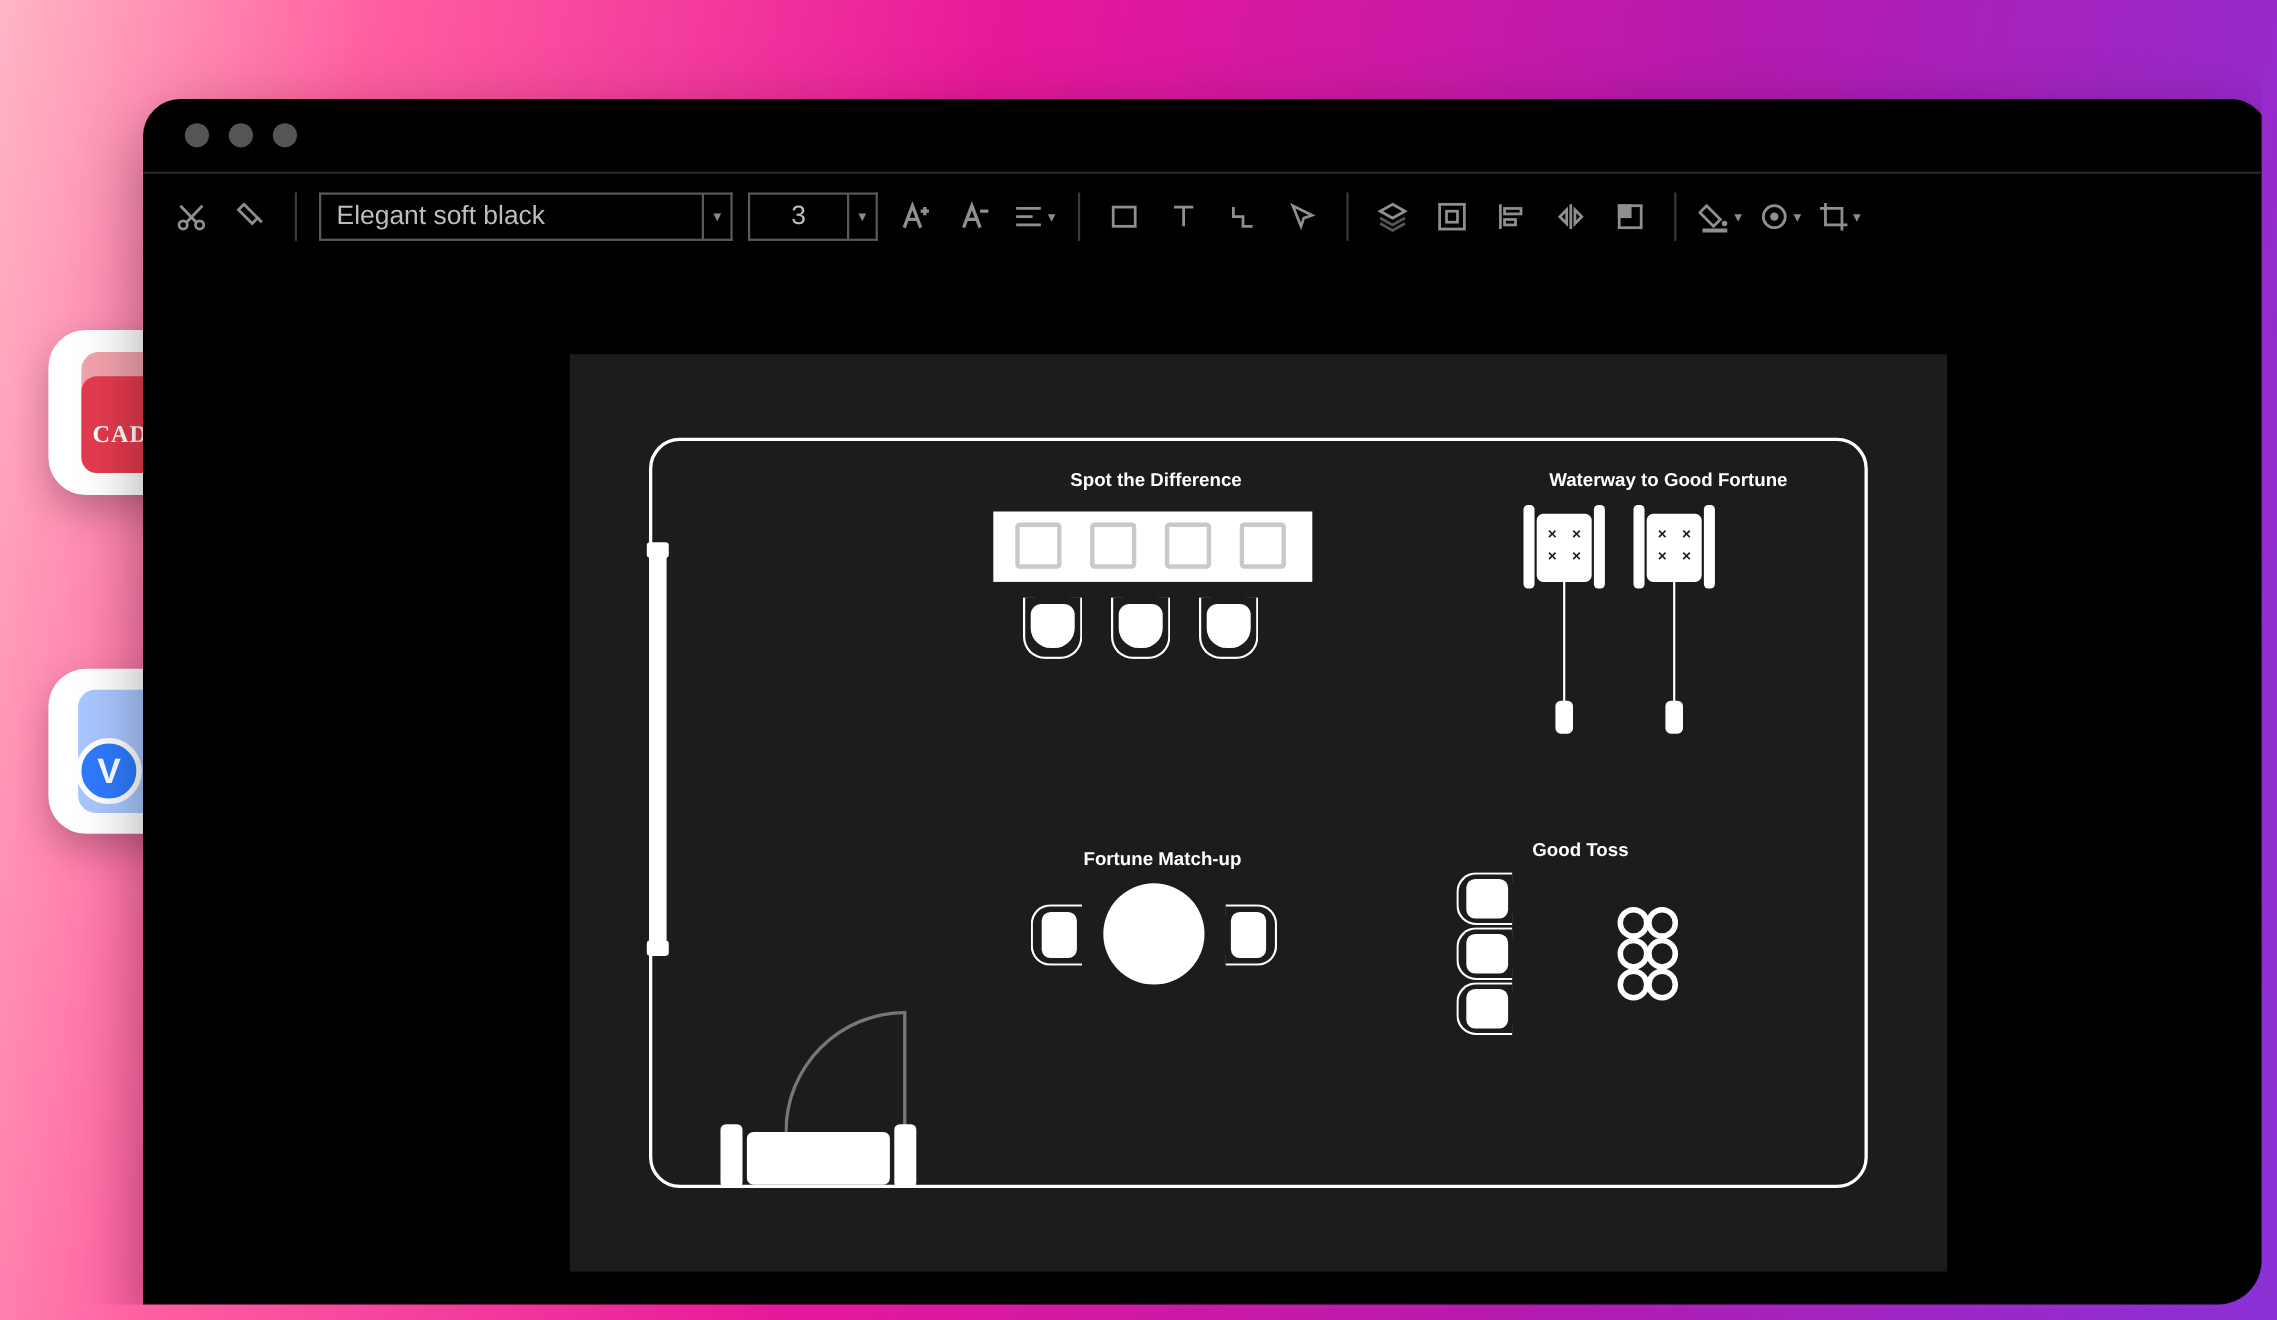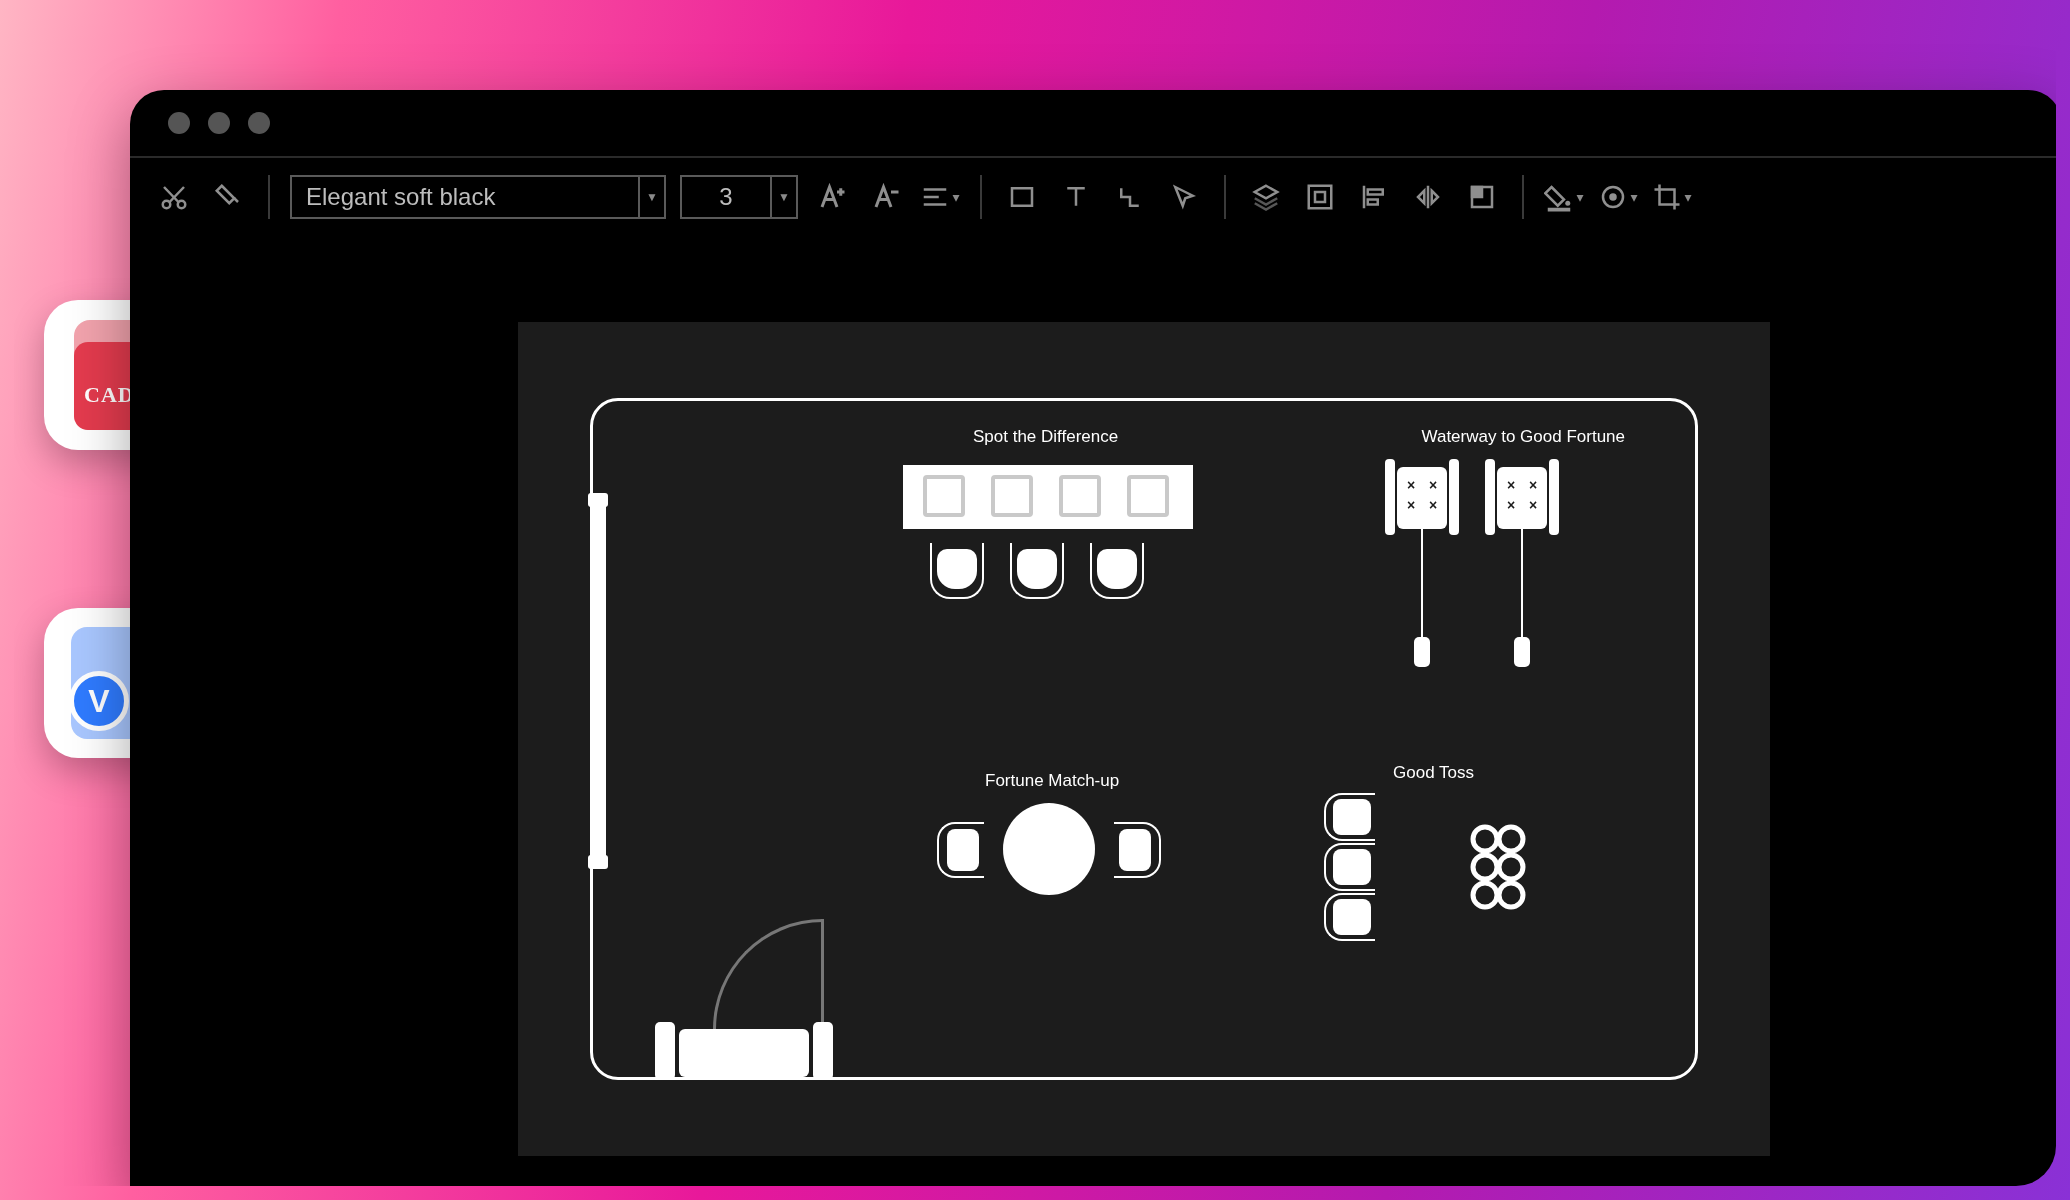--- a/index.html
+++ b/index.html
@@ -30,21 +30,21 @@
   .font-wrap, .size-wrap { display:flex; }
 
   .canvas-bg {
     position:absolute; left: 388px; right: 292px; top: 232px; bottom: 36px;
     background:#1c1c1c;
   }
   .room {
     position:absolute; left: 72px; top: 76px; right: 72px; bottom: 76px;
     border:3px solid #fff; border-radius:28px;
   }
-  .room-label { position:absolute; color:#fff; font-size:17px; font-weight:400; white-space:nowrap; }
+  .room-label { position:absolute; color:#fff; font-size:17px; font-weight:700; white-space:nowrap; }
 
   
   .wallbar { position:absolute; left:-3px; top:100px; width:16px; height:360px; background:#fff; border-radius:4px; }
   .wallcap { position:absolute; left:-5px; width:20px; height:14px; background:#fff; border-radius:3px; }
 
   
   .spot-table { position:absolute; left:310px; top:64px; width:290px; height:64px; background:#fff; }
   .spot-slot { position:absolute; top:74px; width:42px; height:42px; border:4px solid #c9c9c9; border-radius:4px; }
   .chair { width:40px; height:40px; background:#fff; border-radius:10px 10px 18px 18px; position:relative; }
   .chair::before { content:""; position:absolute; left:-7px; right:-7px; top:-6px; bottom:-10px; border:2px solid #fff; border-top:none; border-radius:0 0 20px 20px; }

